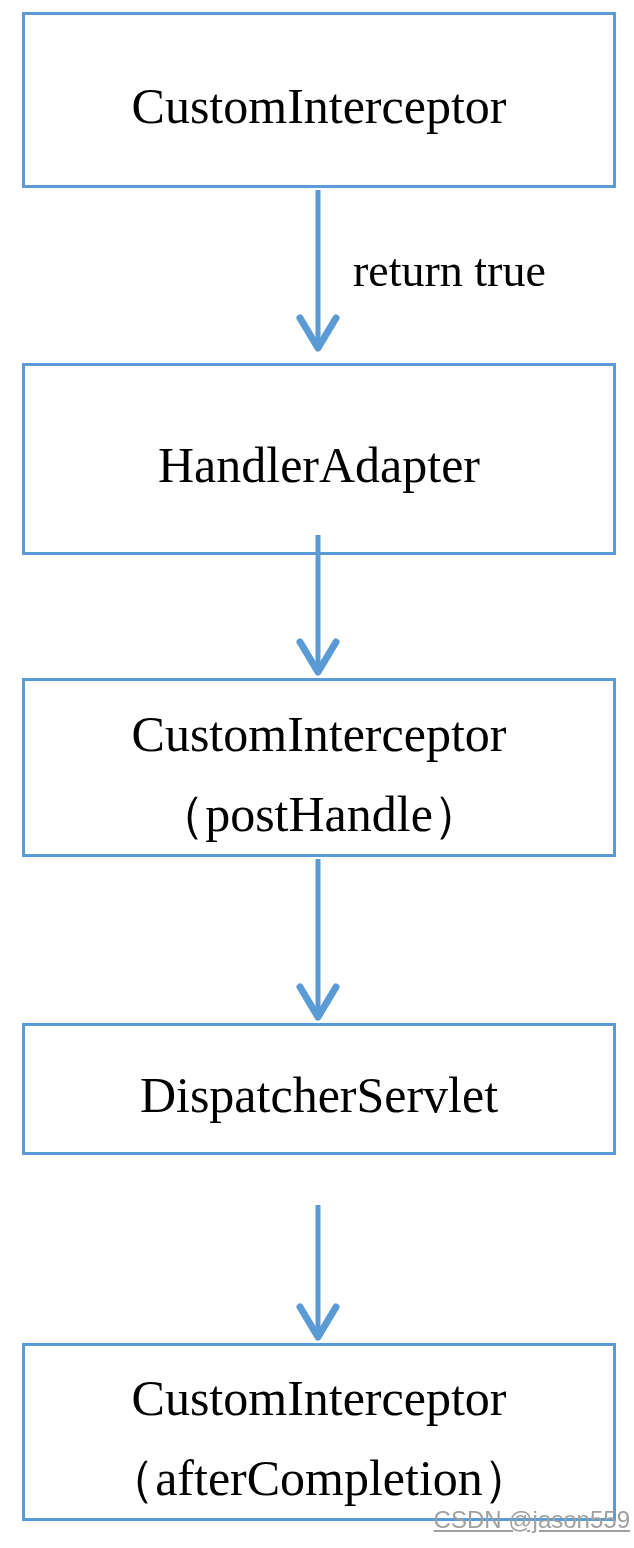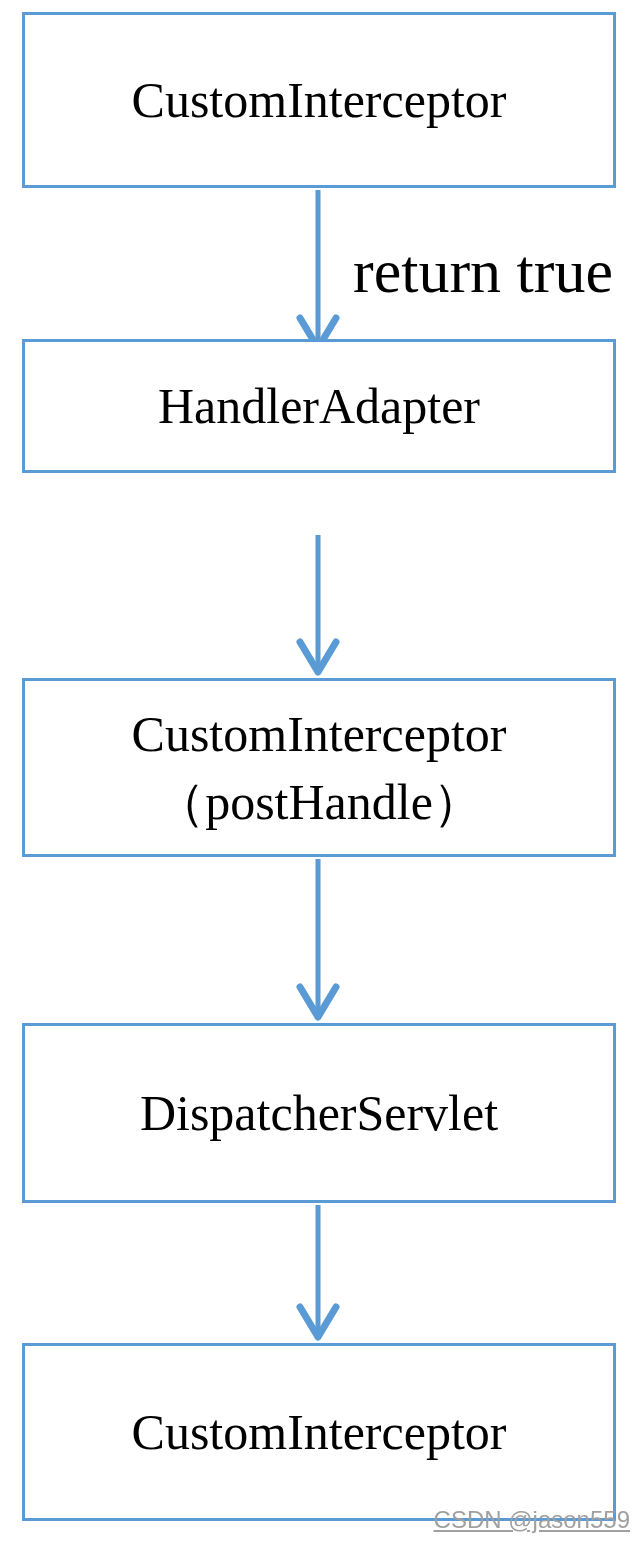--- a/index.html
+++ b/index.html
@@ -29,32 +29,33 @@
     align-items:center;
     justify-content:center;
     text-align:center;
   }
   .node span{
     display:block;
     color:var(--text);
     font-size:50px;
     line-height:68px;
     white-space:nowrap;
+    margin-top:12px;
   }
   .arrow{
     position:absolute;
     left:293px;
     color:var(--accent);
     display:block;
   }
   .edge-label{
     position:absolute;
     left:353px;
     top:246px;
-    font-size:62px;
+    font-size:46px;
     line-height:50px;
     color:var(--text);
     white-space:nowrap;
   }
   .watermark{
     position:absolute;
     right:4px;
     top:1506px;
     font-family:"Liberation Sans","DejaVu Sans",sans-serif;
     font-size:24px;
@@ -71,47 +72,48 @@
   <div class="node" style="top:12px;height:176px">
     <span>CustomInterceptor</span>
   </div>
 
   <svg class="arrow" style="top:190px" width="50" height="162" viewBox="0 0 50 162" aria-hidden="true">
     <line x1="25" y1="0" x2="25" y2="154" stroke="currentColor" stroke-width="5"></line>
     <polyline points="7,128 25,158 43,128" fill="none" stroke="currentColor" stroke-width="7" stroke-linecap="round" stroke-linejoin="round"></polyline>
   </svg>
   <span class="edge-label">return true</span>
 
-  <div class="node" style="top:339px;height:134px">
+  <div class="node" style="top:363px;height:192px">
     <span>HandlerAdapter</span>
   </div>
 
   <svg class="arrow" style="top:535px" width="50" height="141" viewBox="0 0 50 141" aria-hidden="true">
     <line x1="25" y1="0" x2="25" y2="133" stroke="currentColor" stroke-width="5"></line>
     <polyline points="7,107 25,137 43,107" fill="none" stroke="currentColor" stroke-width="7" stroke-linecap="round" stroke-linejoin="round"></polyline>
   </svg>
 
   <div class="node" style="top:678px;height:179px">
     <span>CustomInterceptor</span>
     <span>（postHandle）</span>
   </div>
 
   <svg class="arrow" style="top:859px" width="50" height="162" viewBox="0 0 50 162" aria-hidden="true">
     <line x1="25" y1="0" x2="25" y2="154" stroke="currentColor" stroke-width="5"></line>
     <polyline points="7,128 25,158 43,128" fill="none" stroke="currentColor" stroke-width="7" stroke-linecap="round" stroke-linejoin="round"></polyline>
   </svg>
 
-  <div class="node" style="top:1023px;height:180px">
+  <div class="node" style="top:1023px;height:132px">
     <span>DispatcherServlet</span>
   </div>
 
   <svg class="arrow" style="top:1205px" width="50" height="136" viewBox="0 0 50 136" aria-hidden="true">
     <line x1="25" y1="0" x2="25" y2="128" stroke="currentColor" stroke-width="5"></line>
     <polyline points="7,102 25,132 43,102" fill="none" stroke="currentColor" stroke-width="7" stroke-linecap="round" stroke-linejoin="round"></polyline>
   </svg>
 
   <div class="node" style="top:1343px;height:178px">
     <span>CustomInterceptor</span>
+    <span>（afterCompletion）</span>
   </div>
 
   <div class="watermark">CSDN @jason559</div>
 
 </div>
 
 </body></html>

